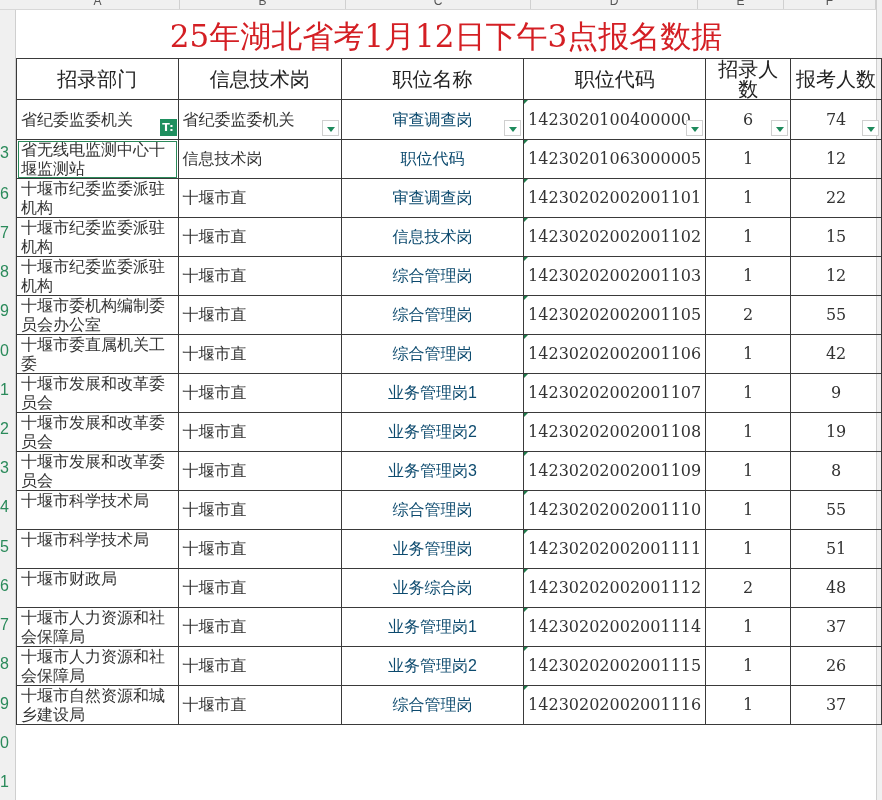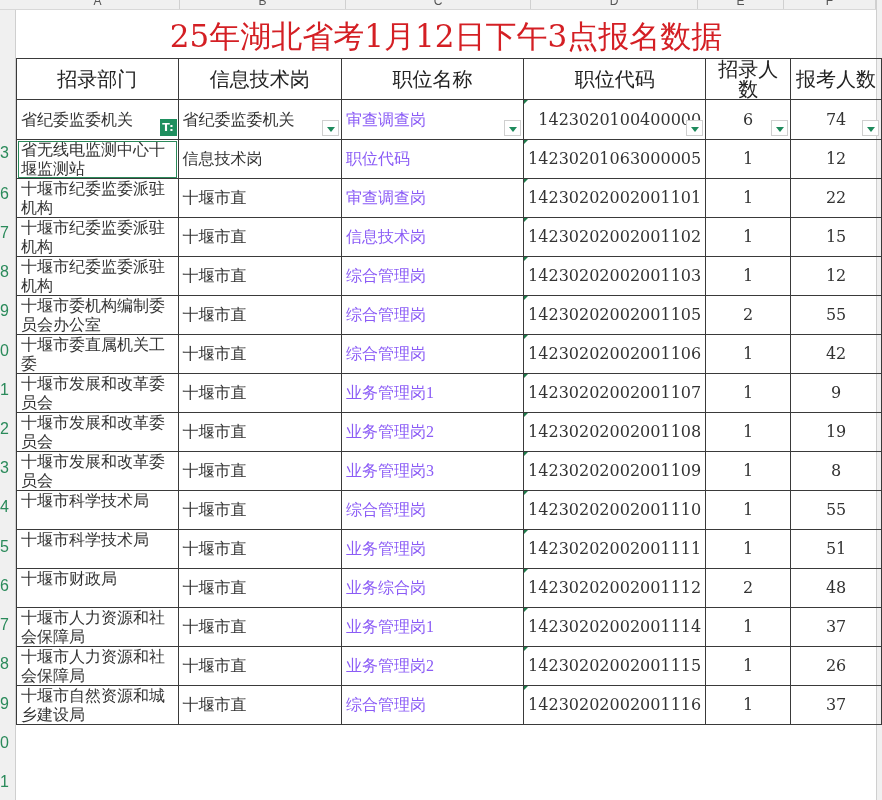--- a/index.html
+++ b/index.html
@@ -13,22 +13,22 @@
   .rownum { position: absolute; left: 0; width: 16px; font-family: "Liberation Sans", sans-serif; font-size: 16px; color: #2a8a5a; text-align: left; padding-left: 0px; overflow: hidden; }
   .right-strip { position: absolute; right: 0; top: 0; width: 6px; height: 800px; background: #f0f0f0; border-left: 1px solid #cfcfcf; }
 
   .title { position: absolute; left: 16px; top: 10px; width: 860px; height: 48px; text-align: center; color: #d41f24; font-family: "DejaVu Serif", "Liberation Serif", serif; font-size: 31px; line-height: 52px; letter-spacing: 0px; }
 
   table.sheet { position: absolute; left: 16px; top: 58px; border-collapse: collapse; table-layout: fixed; }
   table.sheet td, table.sheet th { border: 1.5px solid #3a3a3a; height: 39px; padding: 0 4px; font-size: 16px; font-weight: normal; white-space: normal; overflow: hidden; position: relative; vertical-align: middle; line-height: 20px; }
   table.sheet th { height: 40px; font-family: Liberation Serif, serif; font-size: 20px; text-align: center; color: #222; }
   td.c-a, td.c-b { text-align: left; font-family: "DejaVu Sans", "Liberation Sans", sans-serif; color: #333; }
   td.c-a .wrap { display: block; height: 38px; overflow: hidden; line-height: 19px; padding-top: 0px; }
-  td.c-c { font-family: Liberation Serif, serif; color: #8b5cf6; }
-  td.c-d { text-align: right; padding-left: 10px; font-family: "DejaVu Serif", "Liberation Serif", serif; color: #333; font-size: 15px; }
+  td.c-c { text-align: center; font-family: Liberation Sans, sans-serif; color: #0c4a6e; }
+  td.c-d { text-align: left; padding-left: 10px; font-family: "DejaVu Serif", "Liberation Serif", serif; color: #333; font-size: 15px; }
   td.c-e, td.c-f { text-align: center; font-family: "DejaVu Serif", "Liberation Serif", serif; color: #333; font-size: 16px; }
   tr.first td { height: 40px; }
 
   .dd { position: absolute; right: 2px; bottom: 3px; width: 17px; height: 16px; background: #fff; border: 1px solid #cfcfcf; }
   .dd::after { content: ""; position: absolute; left: 4px; top: 6px; border-left: 4px solid transparent; border-right: 4px solid transparent; border-top: 5px solid #1e8a5c; }
   .filter-on { position: absolute; right: 1px; bottom: 3px; width: 17px; height: 17px; background: #1f8f5f; color: #fff; font-family: "DejaVu Sans", sans-serif; font-size: 11px; font-weight: bold; line-height: 17px; text-align: center; }
   .tick { position: absolute; left: 0; top: 0; width: 0; height: 0; border-right: 4px solid transparent; border-top: 4px solid #1e7a4a; }
   .selected-cell { outline: 1.5px solid #2a8a5a; outline-offset: -2px; margin-left: 38px; }
 </style>
 </head>

